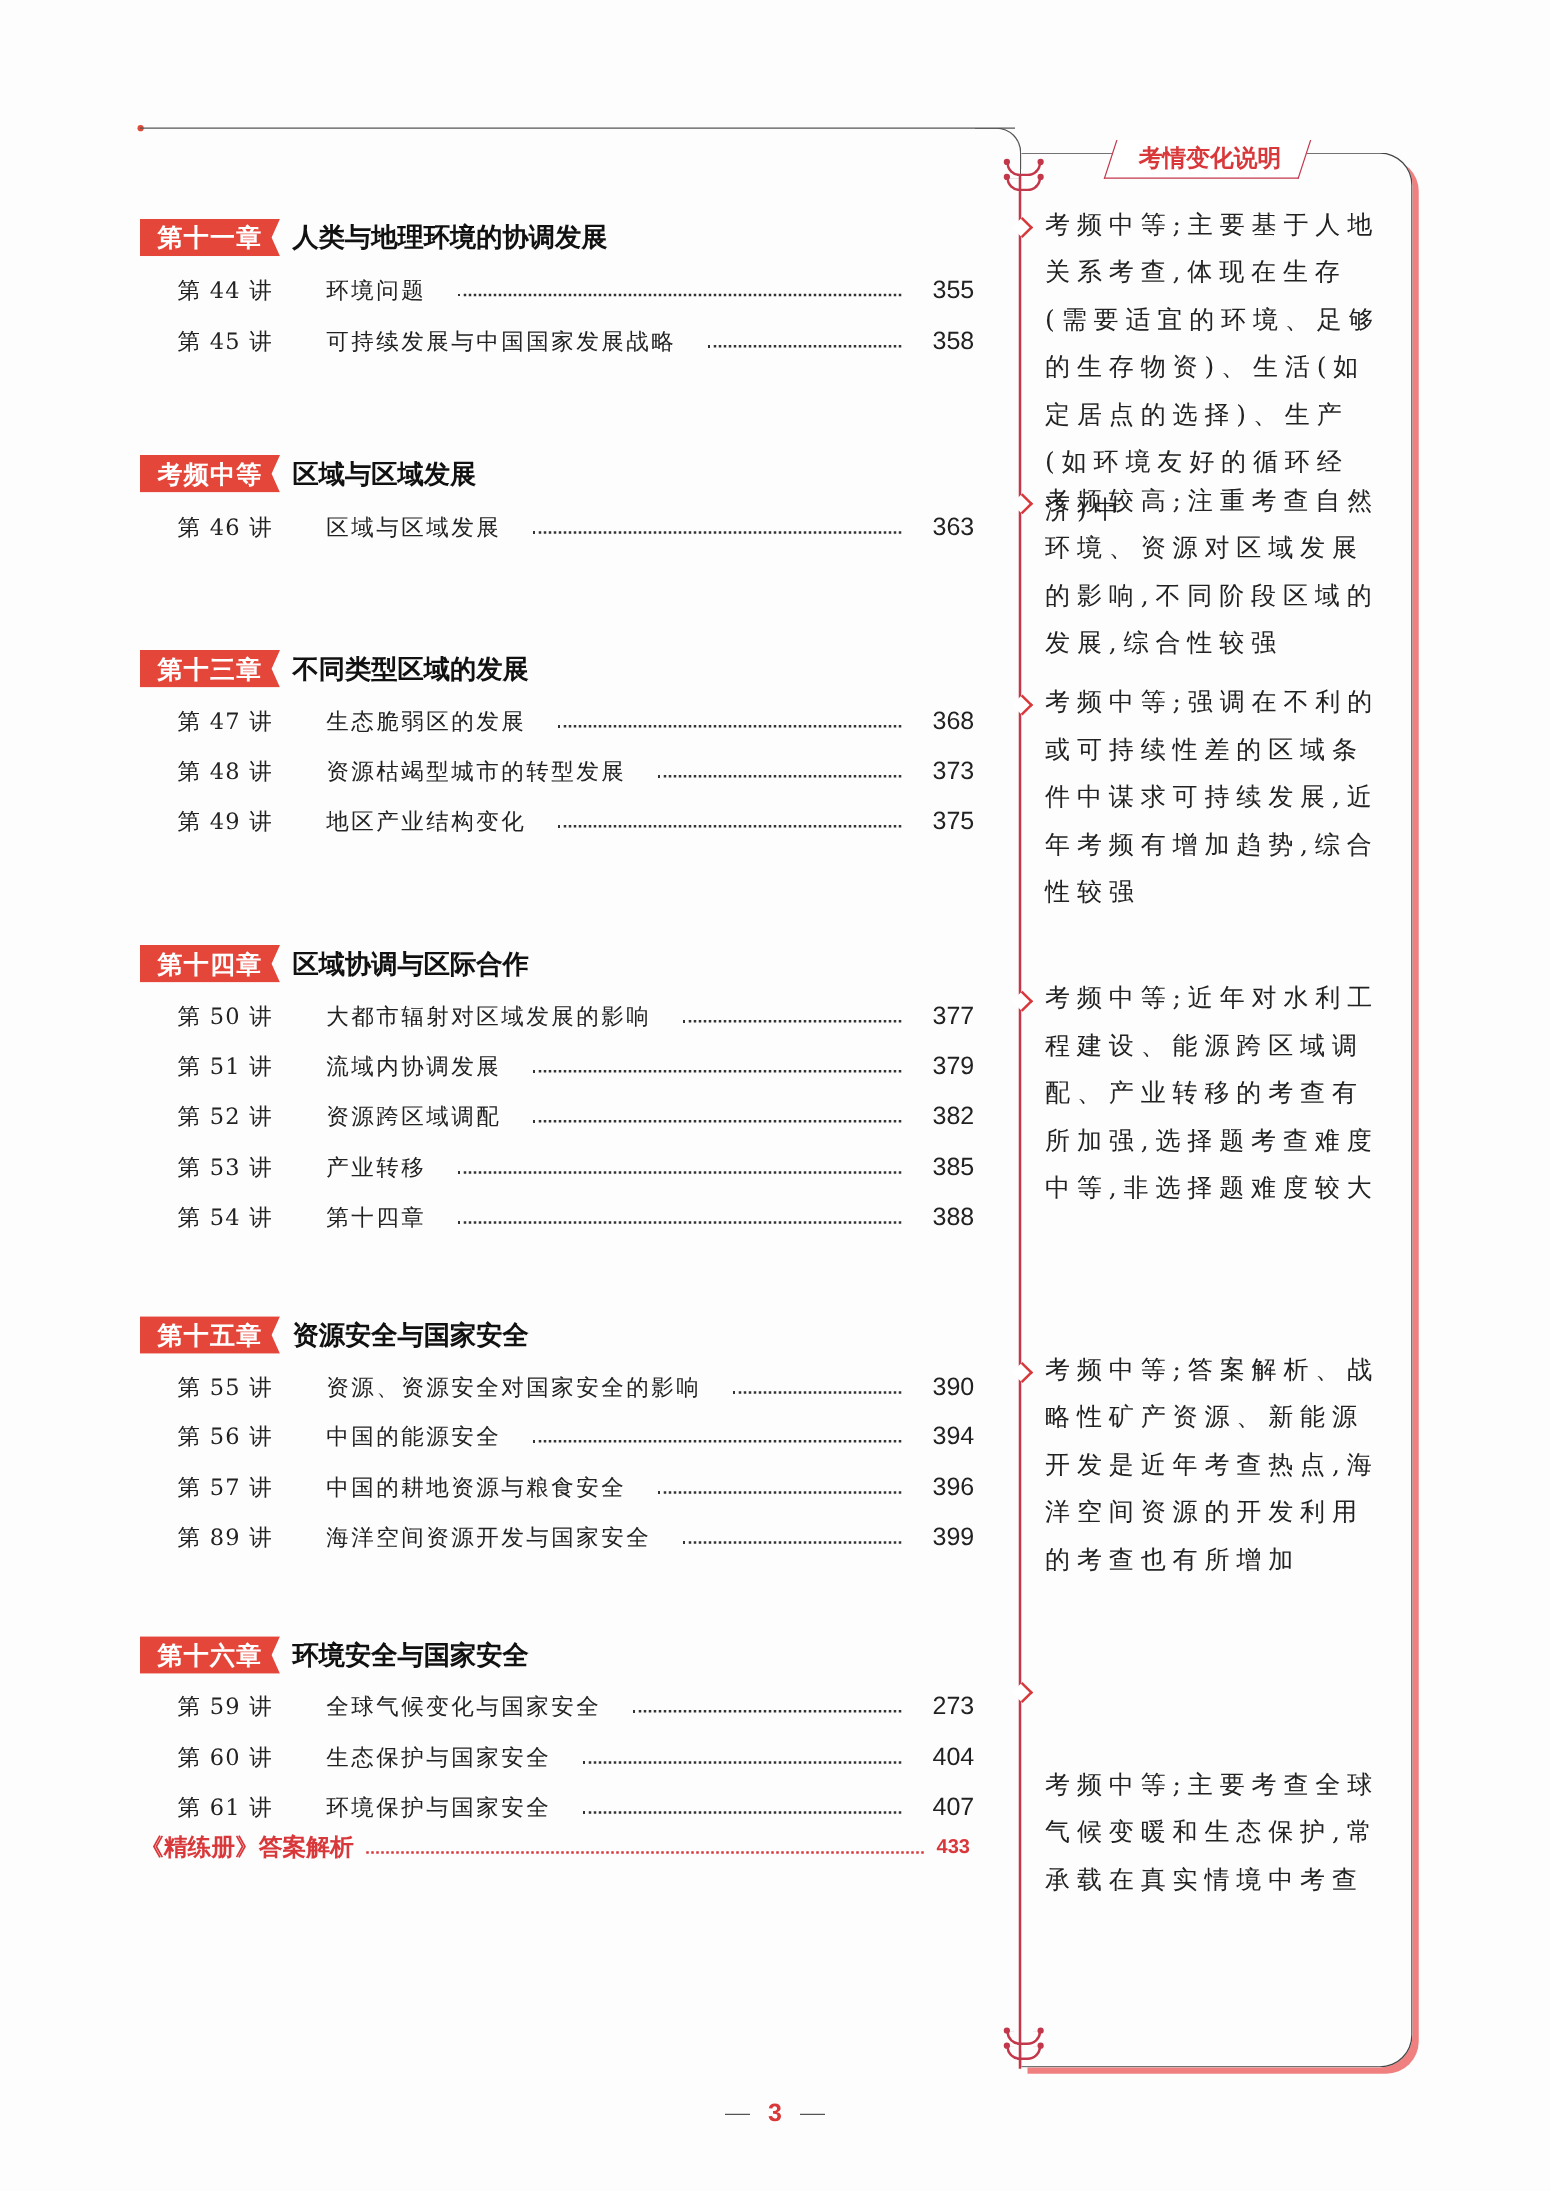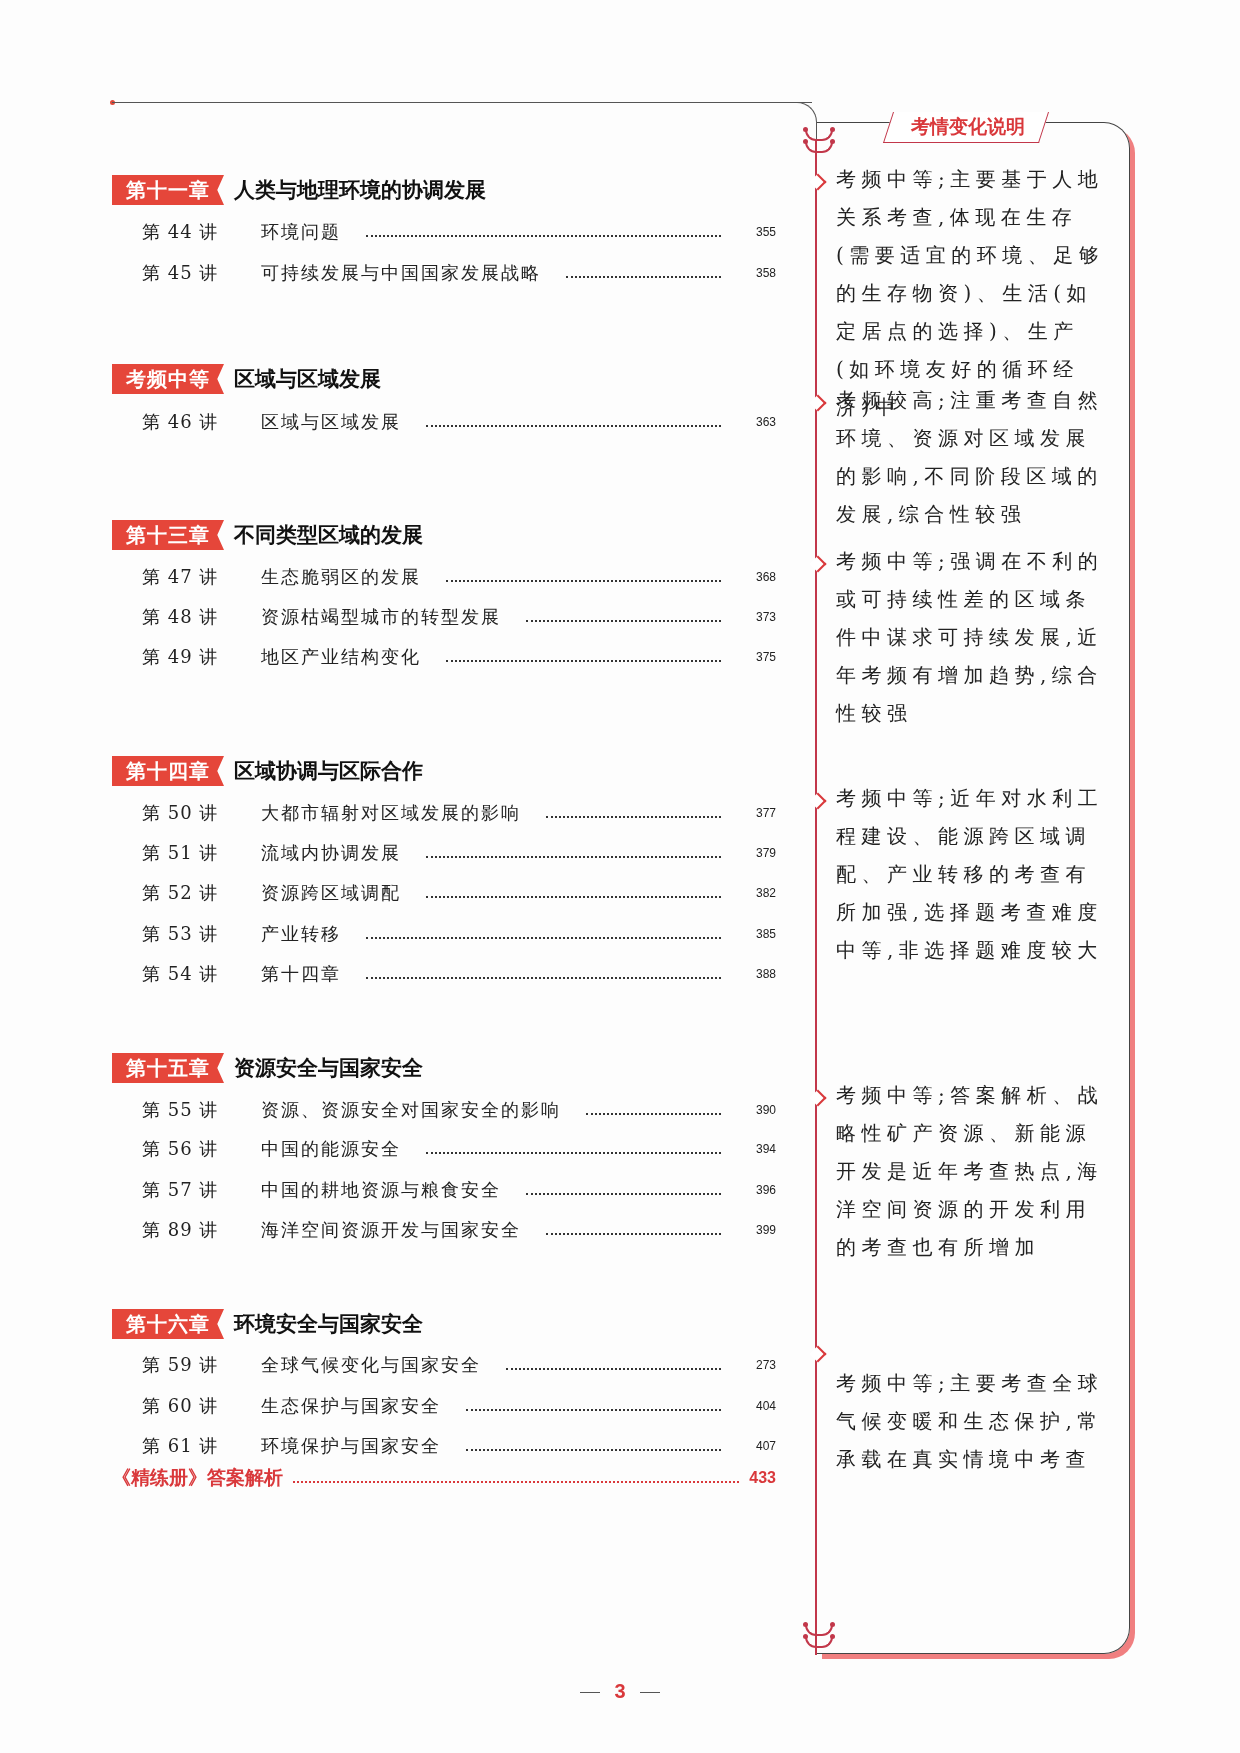--- a/index.html
+++ b/index.html
@@ -17,21 +17,21 @@
   .header-tab { left:888px; top:112px; width:154px; height:30px; border:1.5px solid #c2374a; border-top:none; transform:skewX(-18deg); background:#fff; }
   .header-label { left:888px; top:114px; width:160px; text-align:center; font-size:19px; font-weight:bold; color:#d9383b; }
   .chapter { left:112px; height:32px; display:flex; align-items:center; }
   .badge { background:#e5463a; color:#fff; font-size:20px; font-weight:bold; padding:0 14px; height:30px; line-height:30px;
            clip-path: polygon(0 0,100% 0,94% 50%,100% 100%,0 100%); padding-right:14px; letter-spacing:1px; }
   .chapter-title { margin-left:10px; font-size:21px; font-weight:bold; color:#111; }
   .lesson { left:142px; width:634px; height:26px; display:flex; align-items:center; font-size:18px; color:#222;gap:17px; }
   .lesson .num { width:102px; letter-spacing:1px; font-family:"DejaVu Serif","Liberation Serif",serif; }
   .lesson .name { white-space:nowrap; letter-spacing:2px; }
   .lesson .dots { flex:1; margin:0 8px; border-bottom:2px dotted #333; height:0; transform:translateY(4px); }
-  .lesson .page { font-family:"Liberation Sans",sans-serif; font-size:12px; width:30px; text-align:right; }
+  .lesson .page { font-family:"Liberation Sans",sans-serif; font-size:20px; width:30px; text-align:right; }
   .answers { left:112px; width:664px; height:28px; display:flex; align-items:center; color:#d9383b; font-weight:bold; font-size:19px; }
   .answers .dots { flex:1; margin:0 10px; border-bottom:2px dotted #d9383b; transform:translateY(4px); }
   .answers .page { font-family:"Liberation Sans",sans-serif; font-size:16px; }
   .note { left:836px; width:280px; font-size:20px; line-height:38px; letter-spacing:5.5px; color:#222; font-family:"DejaVu Serif","Liberation Serif",serif; }
   .chev { left:812px; width:10px; height:10px; border-top:2.5px solid #d9383b; border-right:2.5px solid #d9383b; transform:rotate(45deg); background:#fff; }
   .page-num { left:0; width:1240px; top:1680px; text-align:center; font-size:20px; font-weight:bold; color:#d9383b; font-family:"Liberation Sans",sans-serif; }
   .page-num .dash { display:inline-block; width:20px; height:1px; background:#555; vertical-align:middle; margin:0 14px; }
 </style>
 </head>
 <body>
@@ -196,17 +196,17 @@
 <div class="abs note" style="top:160px">考频中等;主要基于人地关系考查,体现在生存(需要适宜的环境、足够的生存物资)、生活(如定居点的选择)、生产(如环境友好的循环经济)中</div>
 <div class="abs chev" style="top:397px"></div>
 <div class="abs note" style="top:381px">考频较高;注重考查自然环境、资源对区域发展的影响,不同阶段区域的发展,综合性较强</div>
 <div class="abs chev" style="top:558px"></div>
 <div class="abs note" style="top:542px">考频中等;强调在不利的或可持续性差的区域条件中谋求可持续发展,近年考频有增加趋势,综合性较强</div>
 <div class="abs chev" style="top:795px"></div>
 <div class="abs note" style="top:779px">考频中等;近年对水利工程建设、能源跨区域调配、产业转移的考查有所加强,选择题考查难度中等,非选择题难度较大</div>
 <div class="abs chev" style="top:1092px"></div>
 <div class="abs note" style="top:1076px">考频中等;答案解析、战略性矿产资源、新能源开发是近年考查热点,海洋空间资源的开发利用的考查也有所增加</div>
 <div class="abs chev" style="top:1348px"></div>
-<div class="abs note" style="top:1364px">考频中等;主要考查全球气候变暖和生态保护,常承载在真实情境中考查</div>
+<div class="abs note" style="top:1408px">考频中等;主要考查全球气候变暖和生态保护,常承载在真实情境中考查</div>
 
 <div class="abs page-num">
   <span class="dash"></span><span>3</span><span class="dash"></span>
 </div>
 
 </body></html>

